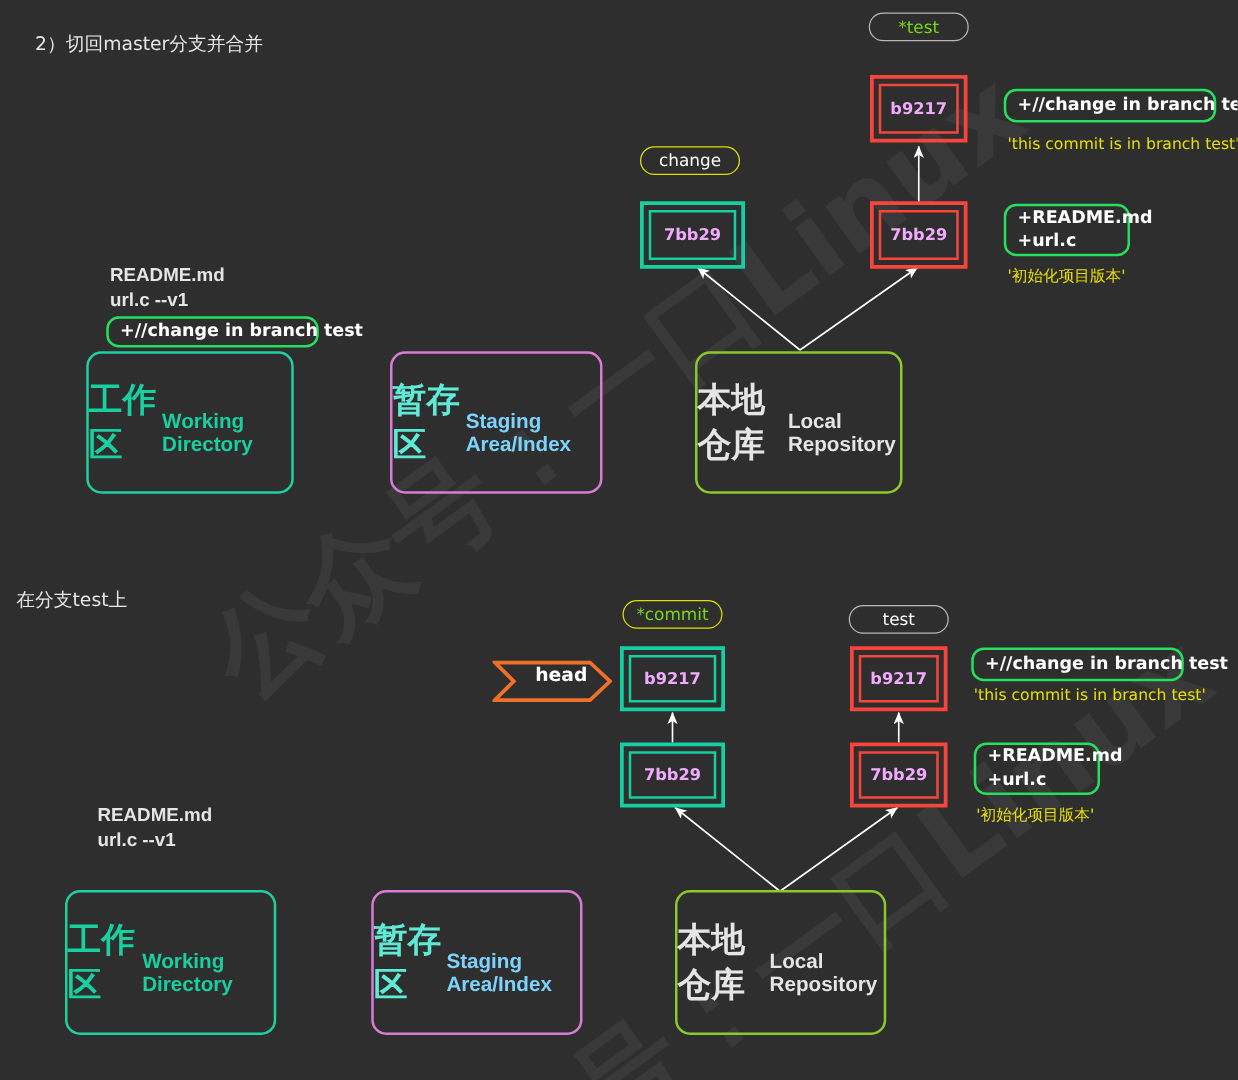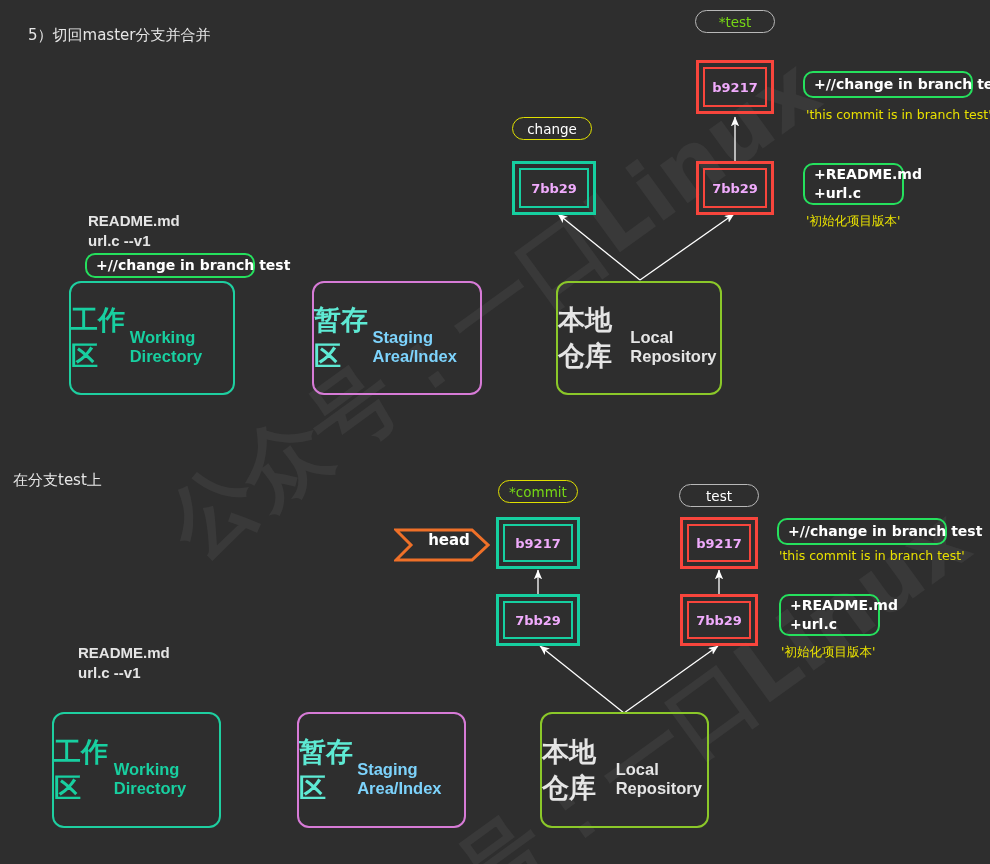--- a/index.html
+++ b/index.html
@@ -172,21 +172,21 @@
 
     <line x1="538" y1="594" x2="538" y2="570" stroke="#ffffff" stroke-width="1.3" marker-end="url(#ah)"></line>
 
     <line x1="719" y1="594" x2="719" y2="570" stroke="#ffffff" stroke-width="1.3" marker-end="url(#ah)"></line>
 
     <line x1="624" y1="713" x2="540" y2="646" stroke="#ffffff" stroke-width="1.3" marker-end="url(#ah)"></line>
 
     <line x1="624" y1="713" x2="718" y2="646" stroke="#ffffff" stroke-width="1.3" marker-end="url(#ah)"></line>
   </svg>
 
-  <div class="abs note-cn" style="left:28px; top:26px;">5）切回master分支并合并</div>
+  <div class="abs note-cn" style="left:28px; top:26px;">2）切回master分支并合并</div>
 
   <div class="badge" style="left:695px; top:10px; width:80px; height:23px;">
     <span class="badge-green">*test</span>
   </div>
   <div class="badge badge-yellow" style="left:512px; top:117px; width:80px; height:23px;">
     <span>change</span>
   </div>
 
   <div class="commit c-red" style="left:696px; top:60px; width:78px; height:54px;">
     <div class="inner">b9217</div>

